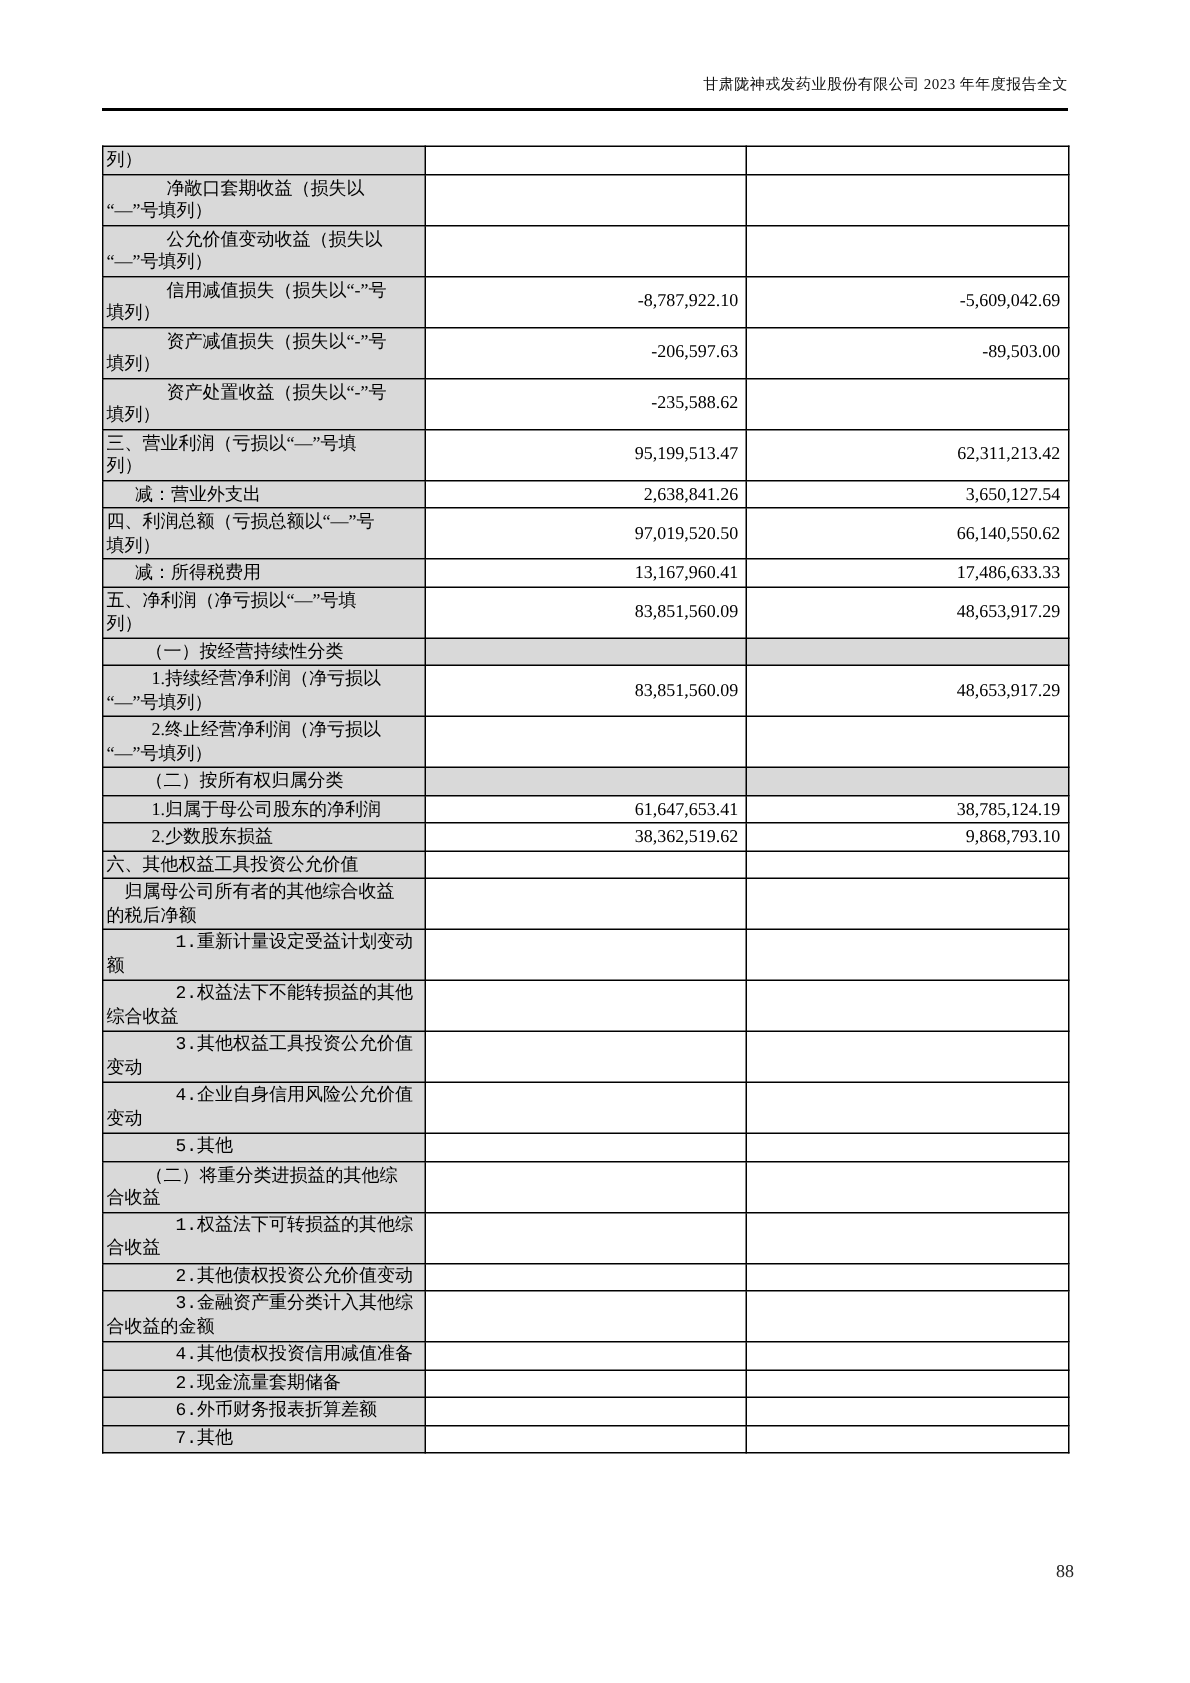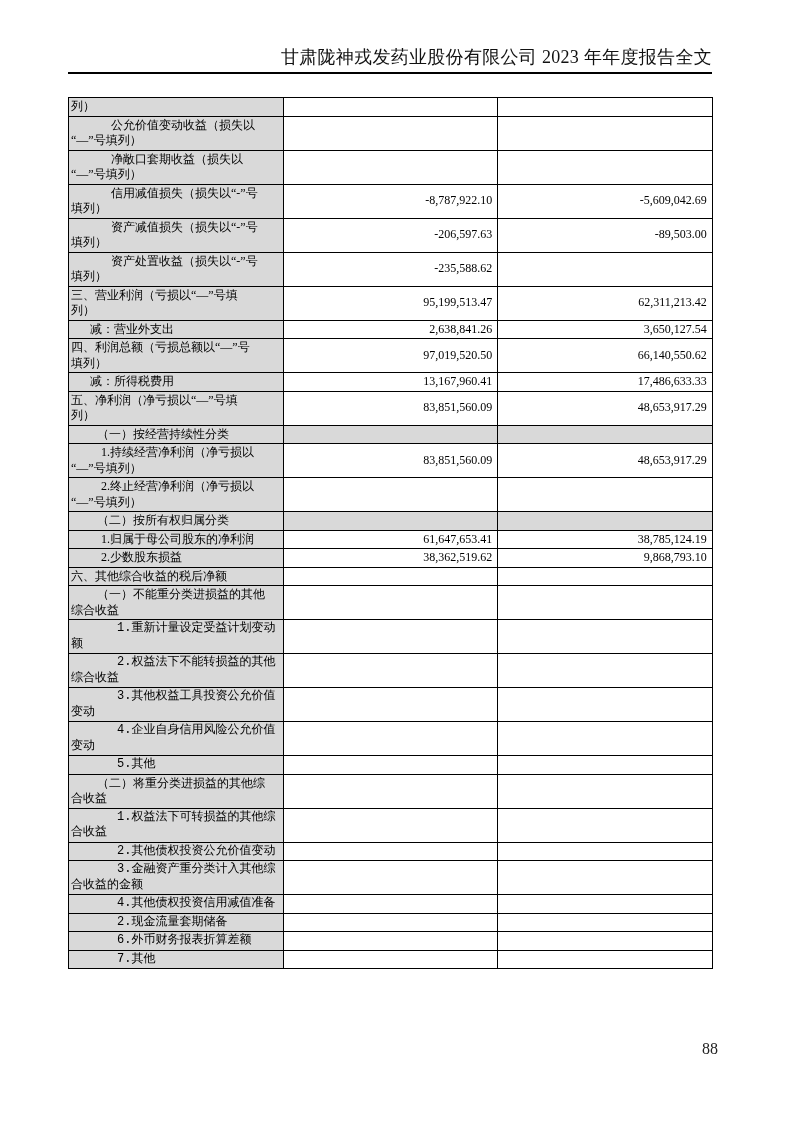--- a/index.html
+++ b/index.html
@@ -9,21 +9,21 @@
     position: relative;
     font-family: "Liberation Serif", "DejaVu Serif", serif;
     color: #000;
   }
   .page { position: absolute; inset: 0; }
 
   .header {
     position: absolute;
     left: 68px; width: 644px; top: 48px;
     text-align: right;
-    font-size: 18px;
+    font-size: 10px;
     line-height: 18px;
     letter-spacing: 0.3px;
     color: #111;
   }
   .header-rule {
     position: absolute;
     left: 68px; width: 644px; top: 72px;
     height: 2.4px;
     background: var(--border, #000);
   }
@@ -64,21 +64,21 @@
   .ind3 { text-indent: 26px; }
   .ind4 { text-indent: 30px; }
   .ind5 { text-indent: 40px; }
   .ind6 { text-indent: 46px; font-family: Liberation Mono, monospace; }
 
   .page-number {
     position: absolute;
     left: 698px; top: 1040px;
     width: 24px;
     text-align: center;
-    font-size: 16px;
+    font-size: 12px;
     color: #222;
   }
 </style>
 </head>
 <body style="--shade: #d9d9d9; --border: #000000;">
 
 <div class="page">
 
   <div class="header">
     <span>甘肃陇神戎发药业股份有限公司 2023 年年度报告全文</span>
@@ -91,27 +91,27 @@
         <col>
         <col>
     </colgroup>
     <tbody>
         <tr>
           <td class="label ind0">列）</td>
           <td class="val"></td>
           <td class="val"></td>
         </tr>
         <tr>
+          <td class="label ind5">净敞口套期收益（损失以
+“—”号填列）</td>
+          <td class="val"></td>
+          <td class="val"></td>
+        </tr>
+        <tr>
           <td class="label ind5">公允价值变动收益（损失以
-“—”号填列）</td>
-          <td class="val"></td>
-          <td class="val"></td>
-        </tr>
-        <tr>
-          <td class="label ind5">净敞口套期收益（损失以
 “—”号填列）</td>
           <td class="val"></td>
           <td class="val"></td>
         </tr>
         <tr>
           <td class="label ind5">信用减值损失（损失以“-”号
 填列）</td>
           <td class="val">-8,787,922.10</td>
           <td class="val">-5,609,042.69</td>
         </tr>
@@ -181,27 +181,27 @@
           <td class="label ind4">1.归属于母公司股东的净利润</td>
           <td class="val">61,647,653.41</td>
           <td class="val">38,785,124.19</td>
         </tr>
         <tr>
           <td class="label ind4">2.少数股东损益</td>
           <td class="val">38,362,519.62</td>
           <td class="val">9,868,793.10</td>
         </tr>
         <tr>
-          <td class="label ind0">六、其他综合收益的税后净额</td>
-          <td class="val"></td>
-          <td class="val"></td>
-        </tr>
-        <tr>
-          <td class="label ind3">（一）不能重分类进损益的其他
-综合收益</td>
+          <td class="label ind0">六、其他权益工具投资公允价值</td>
+          <td class="val"></td>
+          <td class="val"></td>
+        </tr>
+        <tr>
+          <td class="label ind1">归属母公司所有者的其他综合收益
+的税后净额</td>
           <td class="val"></td>
           <td class="val"></td>
         </tr>
         <tr>
           <td class="label ind6">1.重新计量设定受益计划变动
 额</td>
           <td class="val"></td>
           <td class="val"></td>
         </tr>
         <tr>

